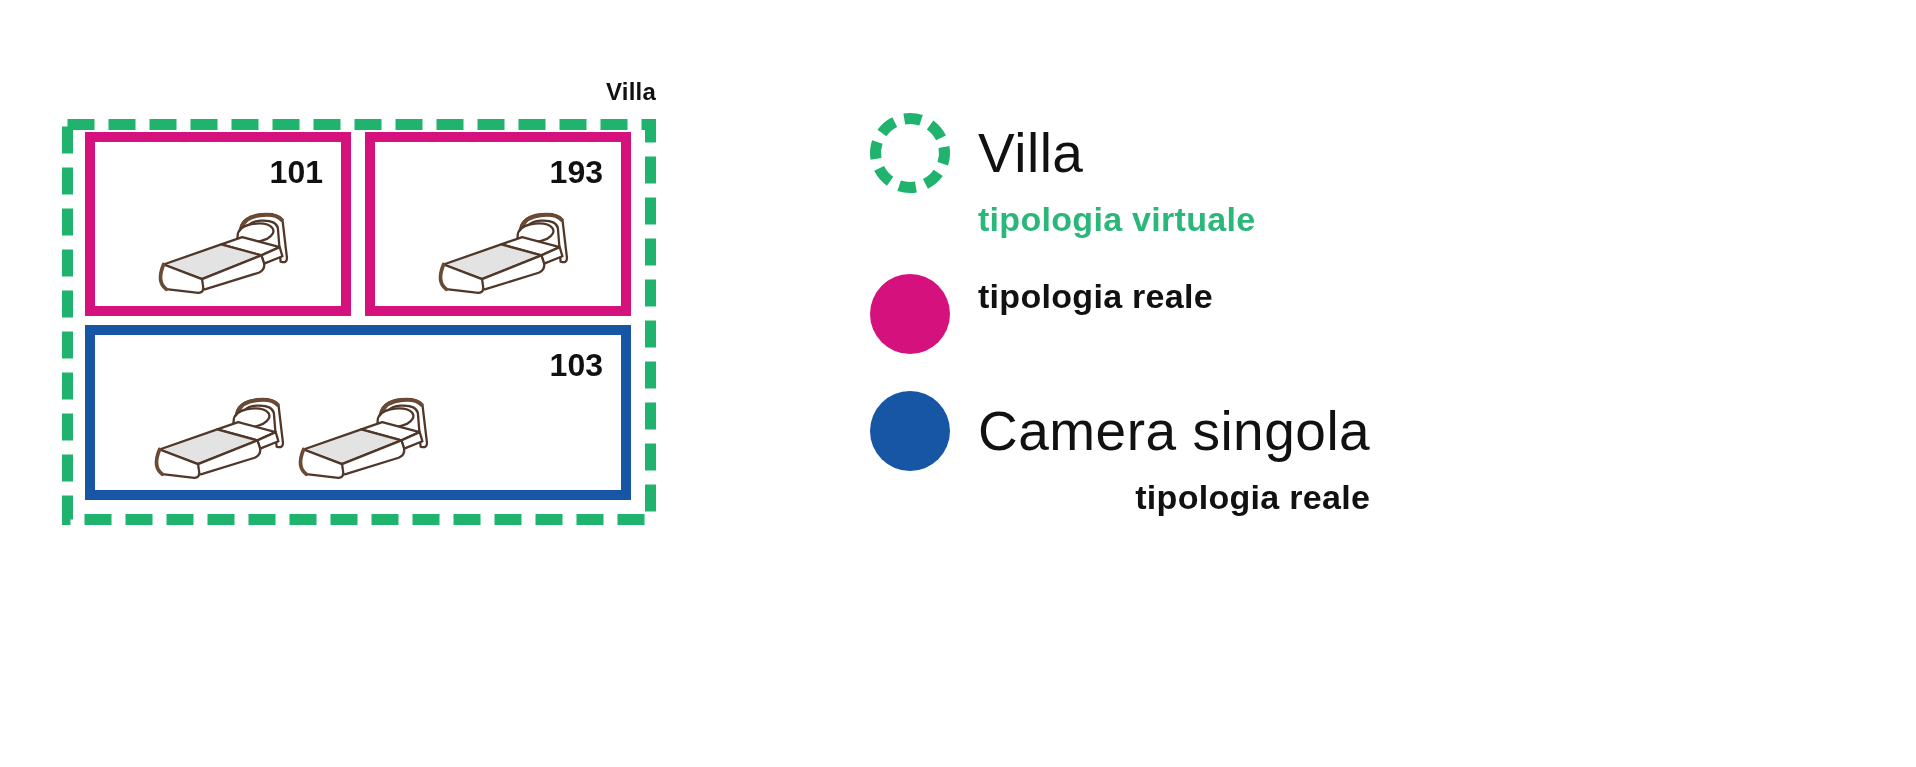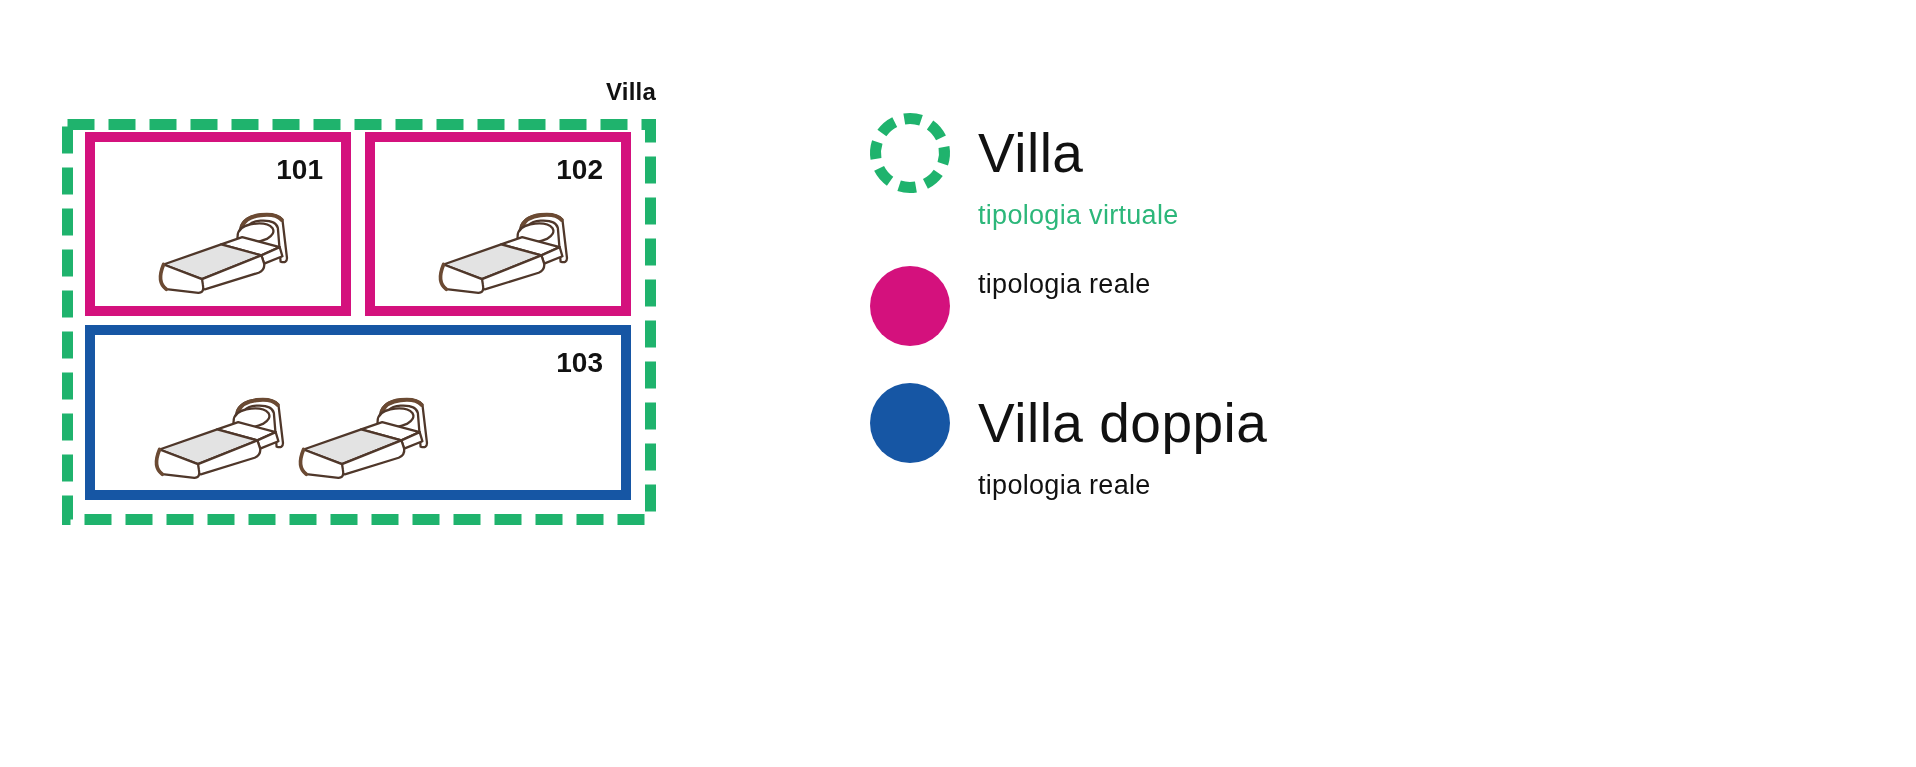--- a/index.html
+++ b/index.html
@@ -24,39 +24,39 @@
   .room{
     position:absolute;background:#ffffff;box-sizing:border-box;
   }
   .room--single{border:10px solid #D4117D;}
   .room--double{border:10px solid #1656A4;}
   .room-101{left:85px;top:132px;width:266px;height:184px;}
   .room-102{left:365px;top:132px;width:266px;height:184px;}
   .room-103{left:85px;top:325px;width:546px;height:175px;padding-left:20px;}
   .room-number{
     position:absolute;top:12px;right:18px;
-    font-size:28px;font-weight:700;color:#111;
+    font-size:32px;font-weight:700;color:#111;
   }
   .bed{position:absolute;width:156px;height:96px;}
   .bed svg{width:100%;height:100%;display:block;}
   .room-101 .bed,.room-102 .bed{left:50px;top:64px;}
   .room-103 .bed-a{left:46px;top:56px;}
   .room-103 .bed-b{left:190px;top:56px;}
 
   
   .legend{position:absolute;left:868px;top:111px;width:640px;}
   .legend-item{display:flex;align-items:flex-start;margin-bottom:33px;}
   .legend-icon{width:84px;height:84px;flex:0 0 84px;}
   .legend-icon svg{width:84px;height:84px;display:block;}
   .legend-text{margin-left:26px;}
   .legend-title{
     font-size:55px;font-weight:400;color:#111;
     line-height:84px;white-space:nowrap;letter-spacing:0.5px;
   }
-  .legend-sub{font-size:27px;font-weight:400;color:#111;margin-top:5px;letter-spacing:0.3px;}
+  .legend-sub{font-size:34px;font-weight:700;color:#111;margin-top:5px;letter-spacing:0.3px;text-align:right;}
   .legend-sub--virtual{color:#2CB77A;}
 </style>
 </head>
 <body>
 
 <svg width="0" height="0" style="position:absolute" aria-hidden="true">
   <defs>
     <g id="bed-shape" stroke="#4F372A" stroke-width="2.5" stroke-linejoin="round" stroke-linecap="round">
 
       <path d="M104,36 Q100,14 122,10 Q144,7 150,15 L155,57 Q155,63 148,61 L145,24 Q143,15 126,16 Q108,17 110,34 Z" fill="#ffffff"></path>
@@ -91,21 +91,21 @@
     <div class="room room--single room-101">
       <div class="room-number">101</div>
       <div class="bed">
         <svg viewBox="0 0 170 105">
             <use href="#bed-shape" xlink:href="#bed-shape"></use>
           </svg>
       </div>
     </div>
 
     <div class="room room--single room-102">
-      <div class="room-number">102</div>
+      <div class="room-number">193</div>
       <div class="bed">
         <svg viewBox="0 0 170 105">
             <use href="#bed-shape" xlink:href="#bed-shape"></use>
           </svg>
       </div>
     </div>
 
     <div class="room room--double room-103">
       <div class="room-number">103</div>
       <div class="bed bed-a">
@@ -147,19 +147,19 @@
       </div>
     </div>
 
     <div class="legend-item">
       <div class="legend-icon">
         <svg viewBox="0 0 84 84">
           <circle cx="42" cy="42" r="40" stroke="none" fill="#1656A4"></circle>
         </svg>
       </div>
       <div class="legend-text">
-        <div class="legend-title">Villa doppia</div>
+        <div class="legend-title">Camera singola</div>
         <div class="legend-sub">tipologia reale</div>
       </div>
     </div>
 
   </div>
 </div>
 
 </body></html>

